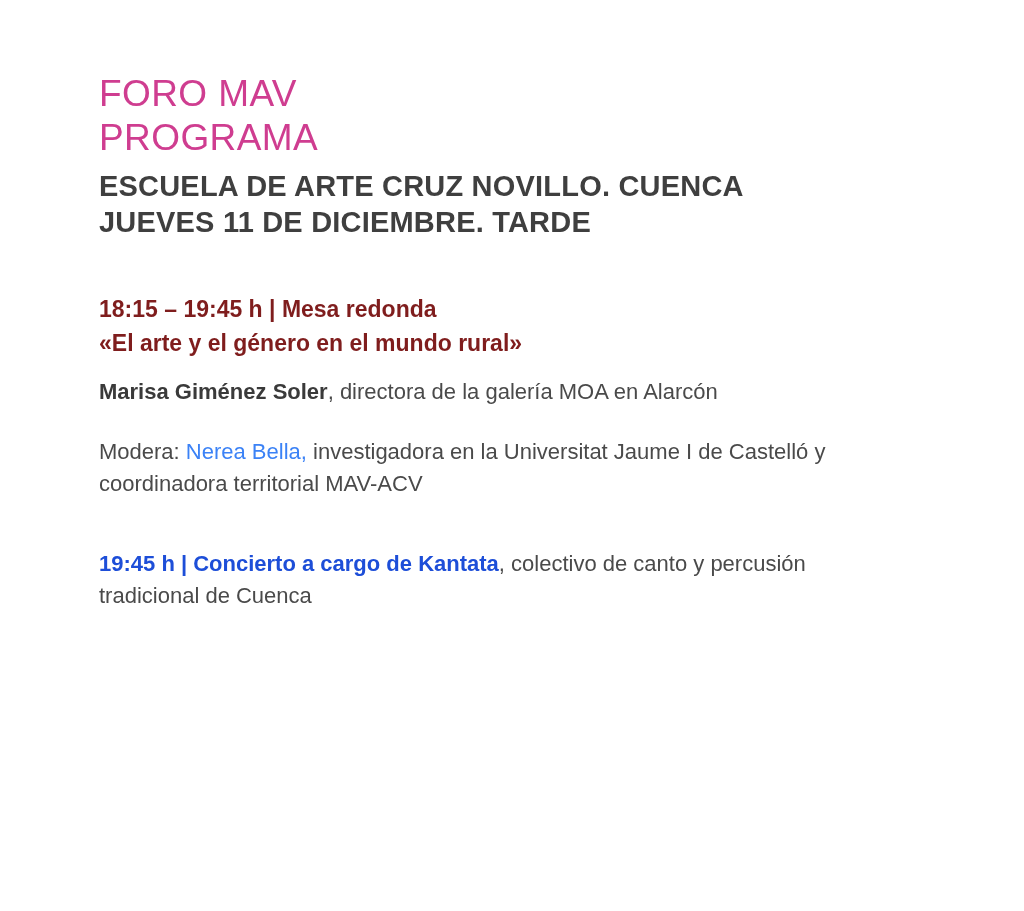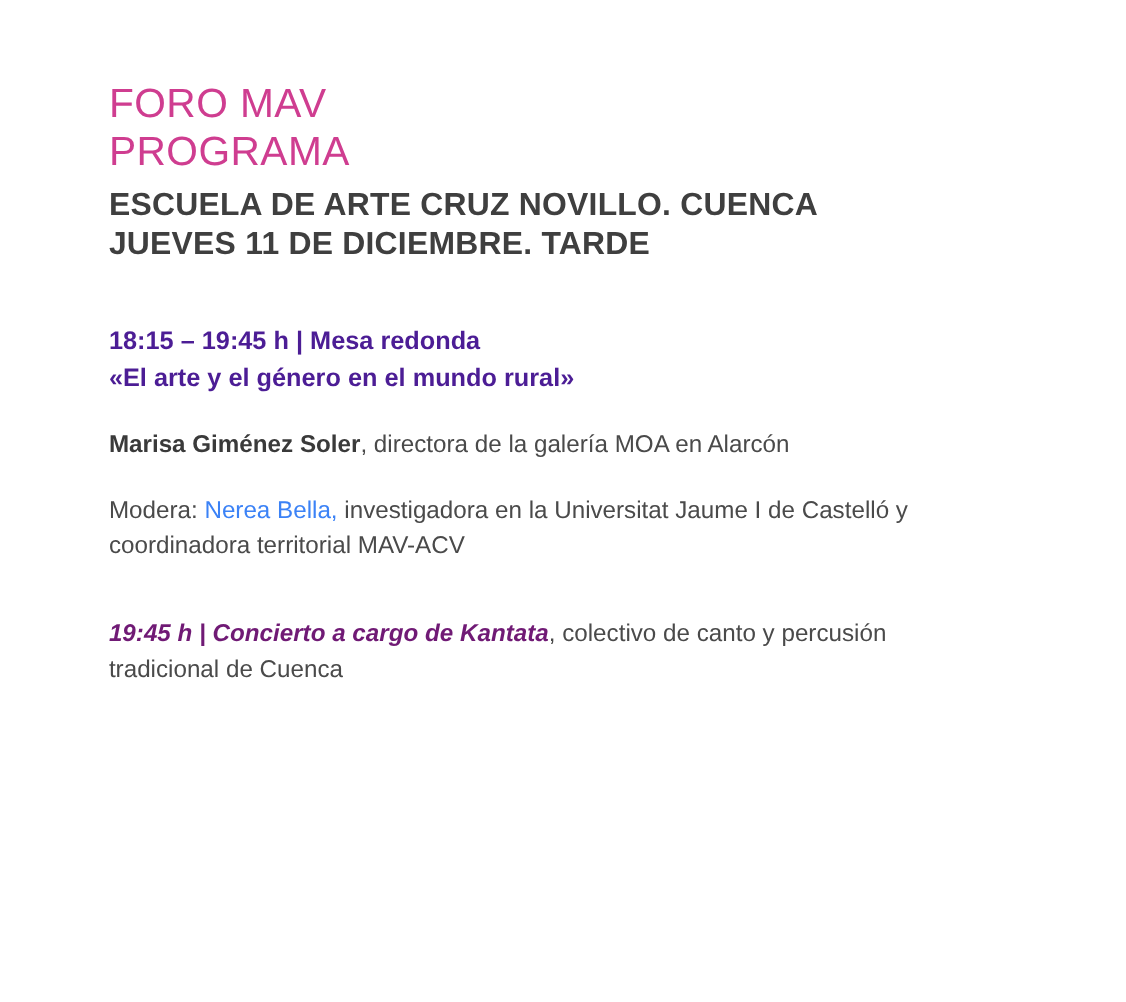--- a/index.html
+++ b/index.html
@@ -41,24 +41,24 @@
   .subtitle-block {
     margin-top: 8px;
   }
   .session {
     margin-top: 52px;
   }
   .session-heading {
     font-size: 23px;
     line-height: 34px;
     font-weight: bold;
-    color: #4c1d95;
+    color: #7f1d1d;
   }
   .participants {
-    margin-top: 28px;
+    margin-top: 16px;
     font-size: 22px;
     line-height: 32px;
     color: #4a4a4a;
   }
   .participant {
     margin: 0;
   }
   .participant .name {
     font-weight: bold;
     color: #3a3a3a;
@@ -81,22 +81,21 @@
     color: #3b82f6;
   }
   .concert {
     margin-top: 48px;
     font-size: 22px;
     line-height: 32px;
     color: #4a4a4a;
   }
   .concert .lead {
     font-weight: bold;
-    color: #701a75;
-    font-style: italic;
+    color: #1d4ed8;
   }
 </style>
 </head>
 <body>
 
 <div class="page">
 
   <div class="title-block">
     <div class="title-line">FORO MAV</div>
     <div class="title-line">PROGRAMA</div>

